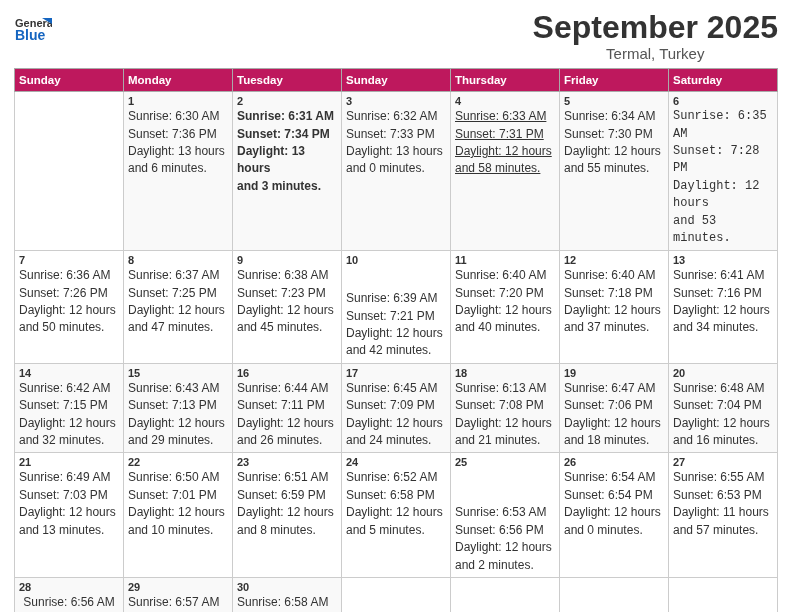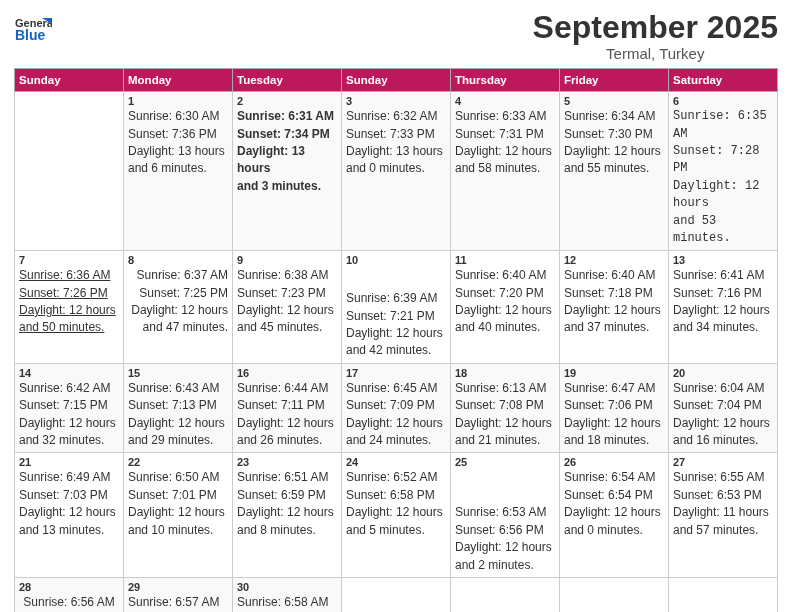--- a/index.html
+++ b/index.html
@@ -134,21 +134,21 @@
           </td>
           <td>
             <span class="day-num">3</span>
             <div class="day-info" style="white-space: pre-line;">Sunrise: 6:32 AM
 Sunset: 7:33 PM
 Daylight: 13 hours
 and 0 minutes.</div>
           </td>
           <td>
             <span class="day-num">4</span>
-            <div class="day-info" style="white-space: pre-line;">Sunrise: 6:33 AM
+            <div class="day-info" style="white-space: pre-line; text-decoration: underline;">Sunrise: 6:33 AM
 Sunset: 7:31 PM
 Daylight: 12 hours
 and 58 minutes.</div>
           </td>
           <td>
             <span class="day-num">5</span>
             <div class="day-info" style="white-space: pre-line;">Sunrise: 6:34 AM
 Sunset: 7:30 PM
 Daylight: 12 hours
 and 55 minutes.</div>
@@ -157,28 +157,28 @@
             <span class="day-num">6</span>
             <div class="day-info" style="white-space: pre-line; font-family: Liberation Mono, monospace;">Sunrise: 6:35 AM
 Sunset: 7:28 PM
 Daylight: 12 hours
 and 53 minutes.</div>
           </td>
         </tr>
         <tr>
           <td>
             <span class="day-num">7</span>
-            <div class="day-info" style="white-space: pre-line; text-decoration: underline;">Sunrise: 6:36 AM
+            <div class="day-info" style="white-space: pre-line;">Sunrise: 6:36 AM
 Sunset: 7:26 PM
 Daylight: 12 hours
 and 50 minutes.</div>
           </td>
           <td>
             <span class="day-num">8</span>
-            <div class="day-info" style="white-space: pre-line; text-align: right;">Sunrise: 6:37 AM
+            <div class="day-info" style="white-space: pre-line;">Sunrise: 6:37 AM
 Sunset: 7:25 PM
 Daylight: 12 hours
 and 47 minutes.</div>
           </td>
           <td>
             <span class="day-num">9</span>
             <div class="day-info" style="white-space: pre-line;">Sunrise: 6:38 AM
 Sunset: 7:23 PM
 Daylight: 12 hours
 and 45 minutes.</div>
@@ -250,21 +250,21 @@
           </td>
           <td>
             <span class="day-num">19</span>
             <div class="day-info" style="white-space: pre-line;">Sunrise: 6:47 AM
 Sunset: 7:06 PM
 Daylight: 12 hours
 and 18 minutes.</div>
           </td>
           <td>
             <span class="day-num">20</span>
-            <div class="day-info" style="white-space: pre-line;">Sunrise: 6:04 AM
+            <div class="day-info" style="white-space: pre-line;">Sunrise: 6:48 AM
 Sunset: 7:04 PM
 Daylight: 12 hours
 and 16 minutes.</div>
           </td>
         </tr>
         <tr>
           <td>
             <span class="day-num">21</span>
             <div class="day-info" style="white-space: pre-line;">Sunrise: 6:49 AM
 Sunset: 7:03 PM

